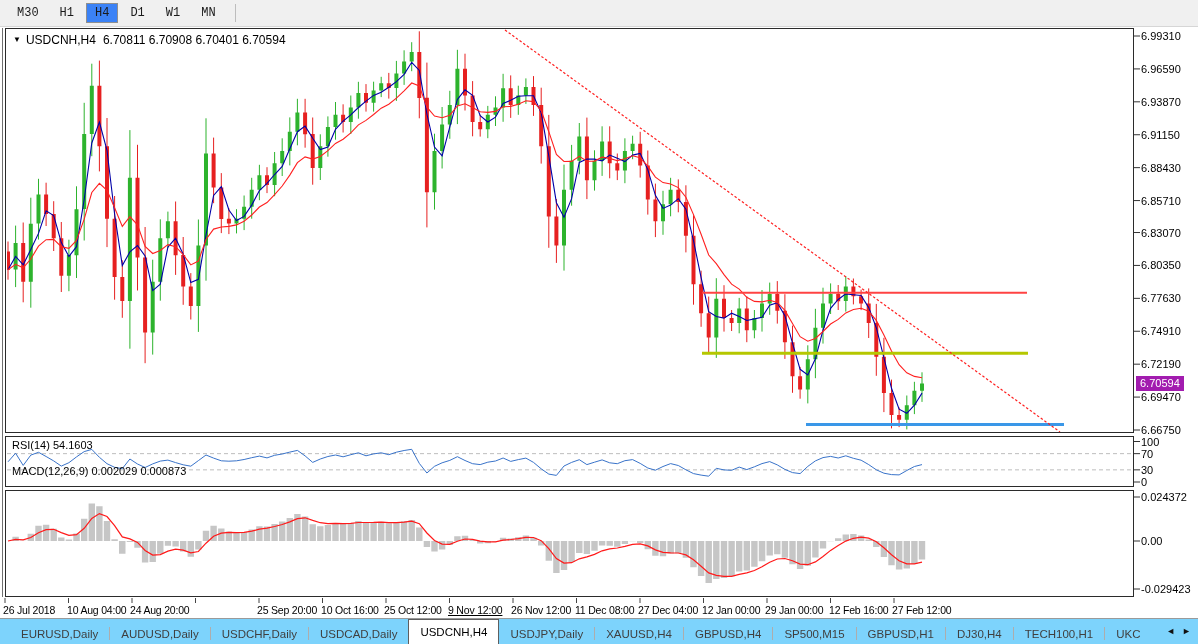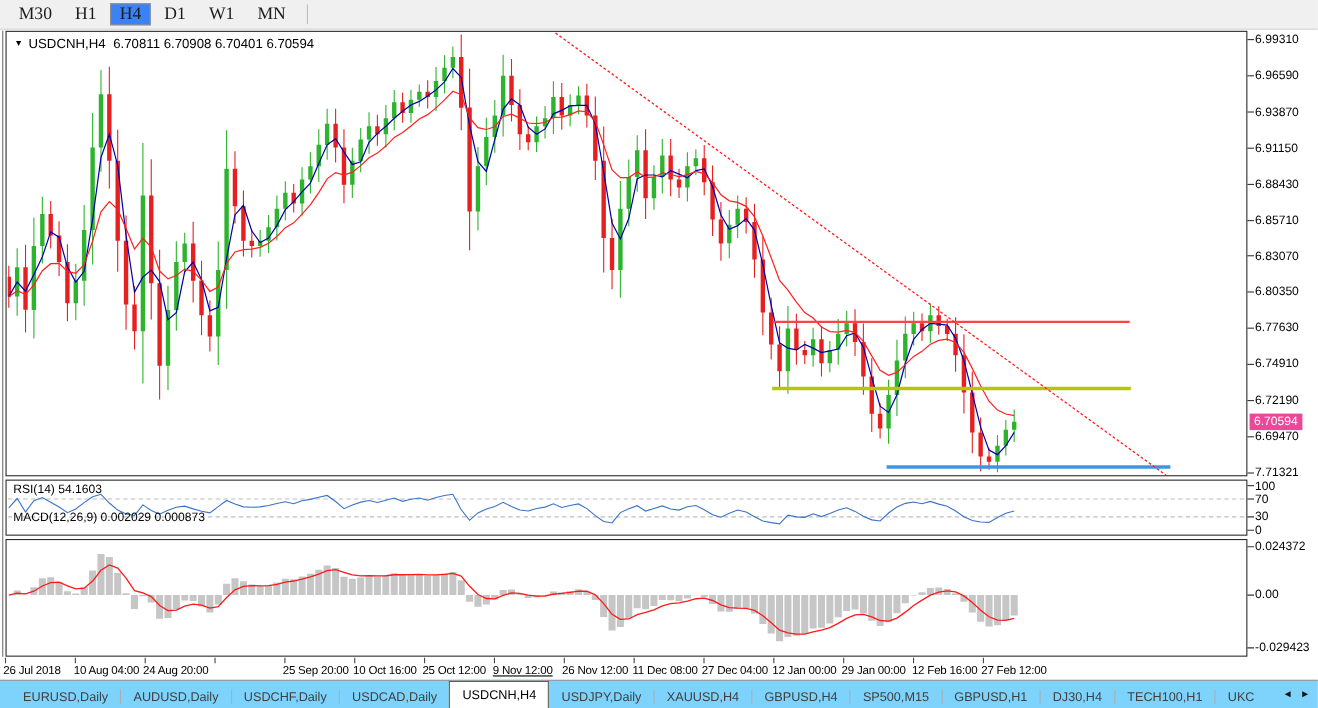--- a/index.html
+++ b/index.html
@@ -8,23 +8,23 @@
     background:#ffffff;font-family:"Liberation Sans",sans-serif;
     -webkit-font-smoothing:antialiased;
   }
   
   .toolbar{
     position:absolute;left:0;top:0;width:1198px;height:27px;
     background:#f0f0f0;border-bottom:1px solid #d6d6d6;
     display:flex;align-items:center;padding-left:8px;box-sizing:border-box;
   }
   .tf-btn{
-    font-size:16px;color:#1b1b1b;padding:3px 8px;margin-right:3px;
+    font-size:12px;color:#1b1b1b;padding:3px 8px;margin-right:3px;
     border:1px solid transparent;background:transparent;line-height:12px;
-    font-family:Liberation Serif, serif;cursor:default;
+    font-family:Liberation Mono, monospace;cursor:default;
   }
   .tf-btn.active{background:#3b82f6;border:1px solid #8f8f8f}
   .toolbar-sep{width:1px;height:18px;background:#bdbdbd;margin:0 7px}
 
   #chart-svg{position:absolute;left:0;top:0}
 
   .chart-title{
     position:absolute;left:13px;top:33px;font-size:12px;color:#000;
     display:flex;align-items:center;white-space:nowrap;
   }
@@ -166,22 +166,22 @@
     <div class="axis-label" style="left: 1141px; top: 95px;">6.93870</div>
     <div class="axis-label" style="left: 1141px; top: 128px;">6.91150</div>
     <div class="axis-label" style="left: 1141px; top: 161px;">6.88430</div>
     <div class="axis-label" style="left: 1141px; top: 194px;">6.85710</div>
     <div class="axis-label" style="left: 1141px; top: 226px;">6.83070</div>
     <div class="axis-label" style="left: 1141px; top: 258px;">6.80350</div>
     <div class="axis-label" style="left: 1141px; top: 291px;">6.77630</div>
     <div class="axis-label" style="left: 1141px; top: 324px;">6.74910</div>
     <div class="axis-label" style="left: 1141px; top: 357px;">6.72190</div>
     <div class="axis-label" style="left: 1141px; top: 390px;">6.69470</div>
-    <div class="axis-label" style="left: 1141px; top: 423px;">7.71321</div>
-    <div class="price-badge" style="left: 1136px; top: 376px; background: #ec4899;">6.70594</div>
+    <div class="axis-label" style="left: 1141px; top: 423px;">6.66750</div>
+    <div class="price-badge" style="left: 1136px; top: 376px; background: #a21caf;">6.70594</div>
     <div class="axis-label" style="left: 1141px; top: 435px;">100</div>
     <div class="axis-label" style="left: 1141px; top: 447px;">70</div>
     <div class="axis-label" style="left: 1141px; top: 463px;">30</div>
     <div class="axis-label" style="left: 1141px; top: 475px;">0</div>
     <div class="axis-label" style="left: 1141px; top: 490px;">0.024372</div>
     <div class="axis-label" style="left: 1141px; top: 534px;">0.00</div>
     <div class="axis-label" style="left: 1141px; top: 582px;">-0.029423</div>
   </div>
 <div id="time-labels">
     <div class="time-label" style="left: 3px;">26 Jul 2018</div>

